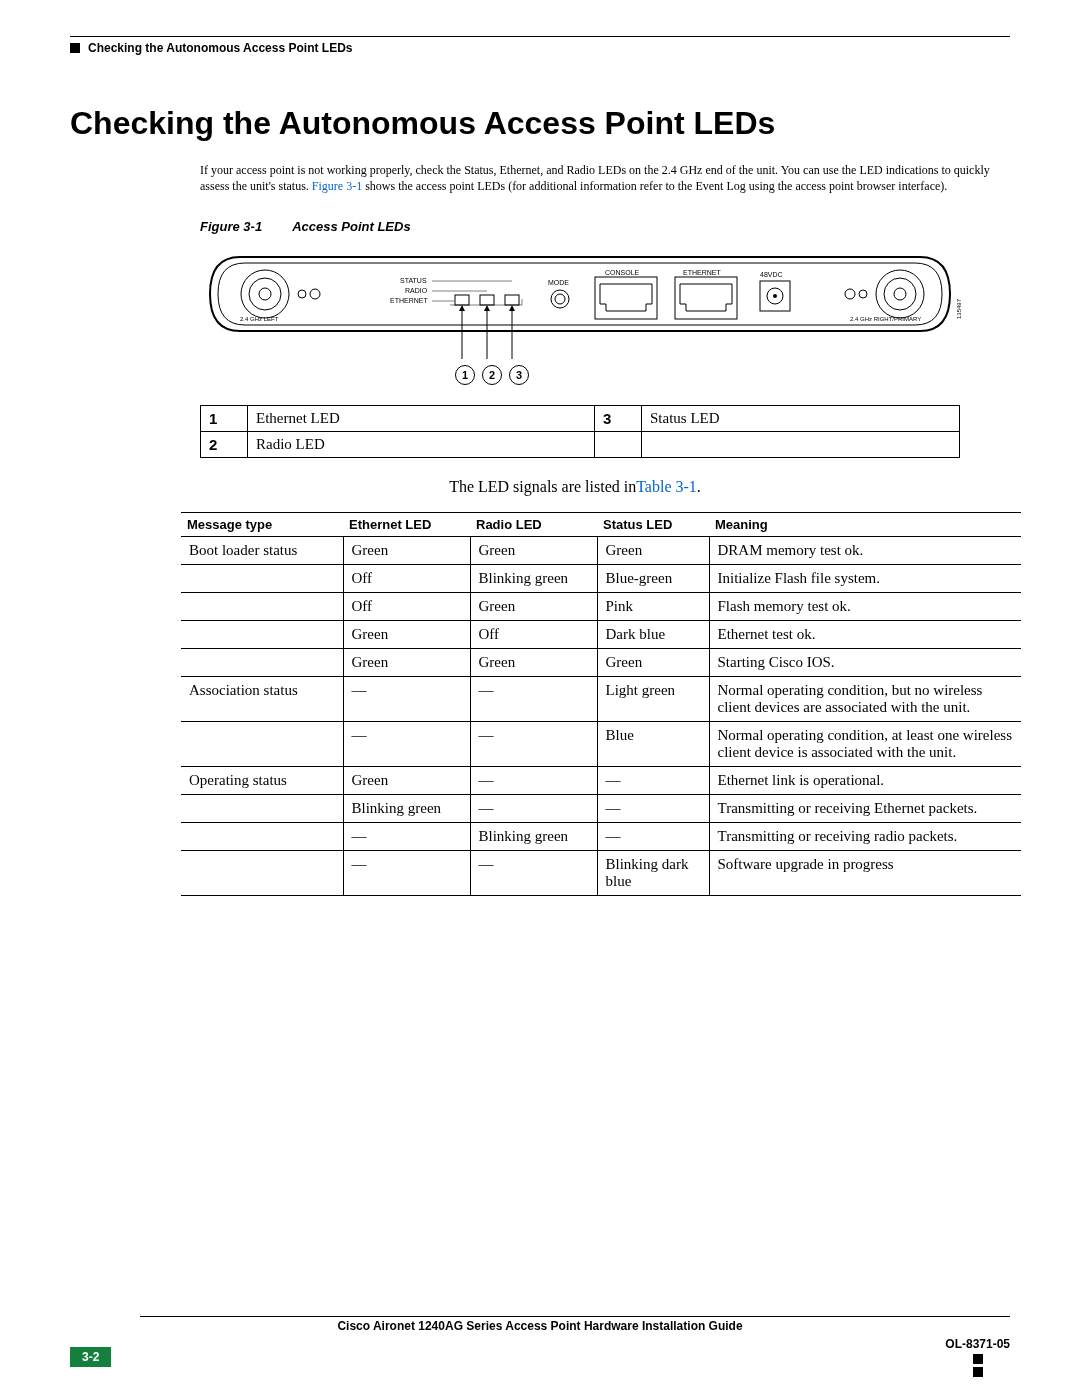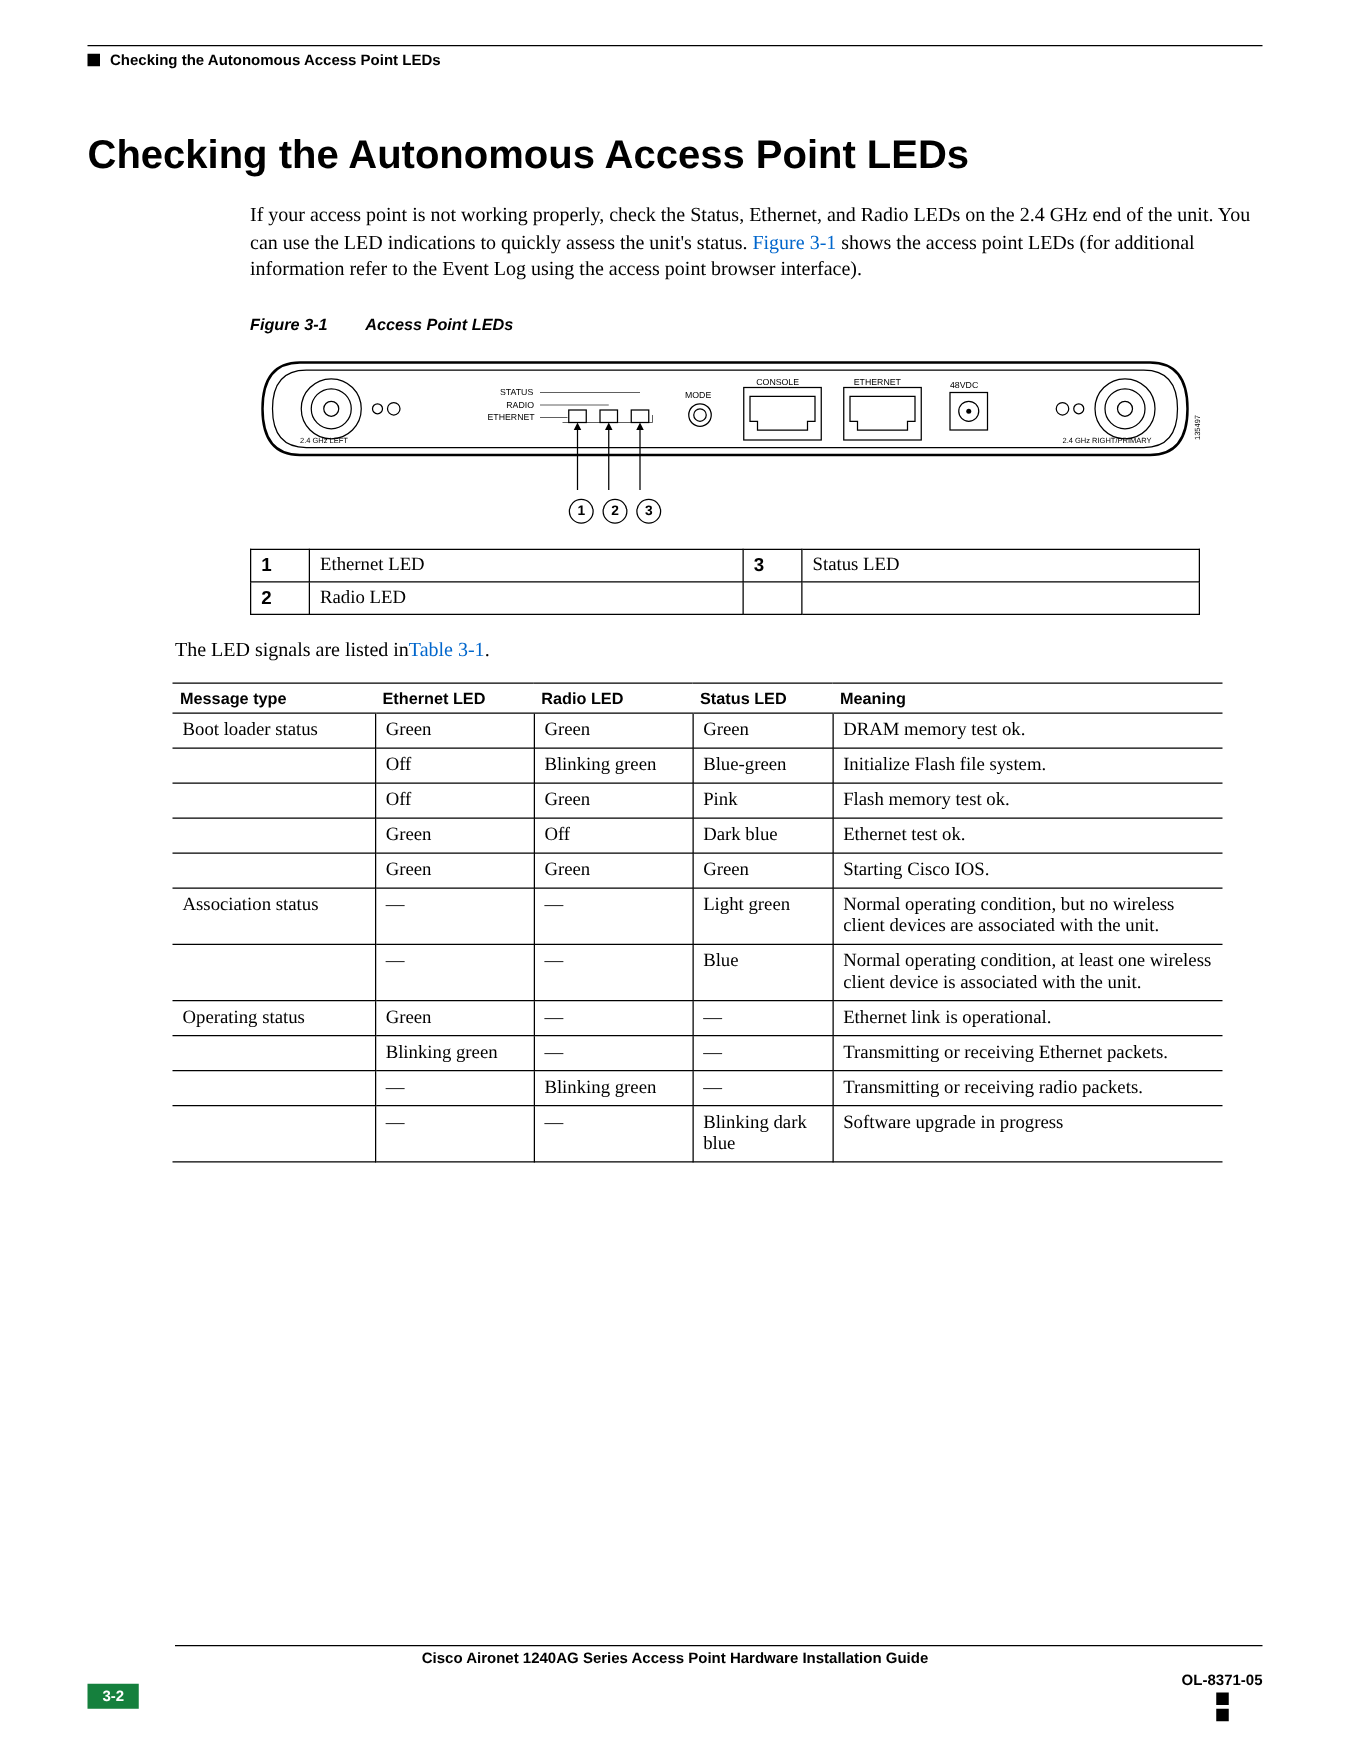--- a/index.html
+++ b/index.html
@@ -36,21 +36,21 @@
   }
   .header-left .sq { width:10px;height:10px;background:#000;display:inline-block;margin-right:8px;}
   .hr-top { border:0; border-top:1px solid #000; margin:6px 0 2px 0;}
   h1 {
     font-family: Arial, Helvetica, sans-serif;
     font-size: 32px;
     font-weight: bold;
     margin: 50px 0 20px 0;
   }
   .body-text {
-    font-size: 16px;
+    font-size: 12px;
     line-height: 1.35;
     margin-left: 130px;
   }
   .body-text a, .link { color: #0066cc; text-decoration: none; }
   .fig-caption, .tbl-caption {
     font-family: Arial, Helvetica, sans-serif;
     font-size: 13px;
     font-weight: bold;
     font-style: italic;
     margin: 25px 0 15px 130px;
@@ -83,23 +83,23 @@
   .legend-table td {
     border: 1px solid #000;
     padding: 4px 8px;
     font-size: 15px;
   }
   .legend-table td.num {
     font-family: Arial, sans-serif;
     font-weight: bold;
     width: 30px;
   }
-  .para2 { margin-left:70px; font-size:16px; margin-top:20px;}
+  .para2 { margin-left:70px; font-size:16px; margin-top:20px;text-align:center;}
   .signals-table {
-    margin-left:68px;
+    margin-left:111px;
     width:840px;
     border-collapse: collapse;
     font-size:15px;
   }
   .signals-table th {
     font-family: Arial, Helvetica, sans-serif;
     font-size:13px;
     font-weight:bold;
     text-align:left;
     border-top:1px solid #000;

